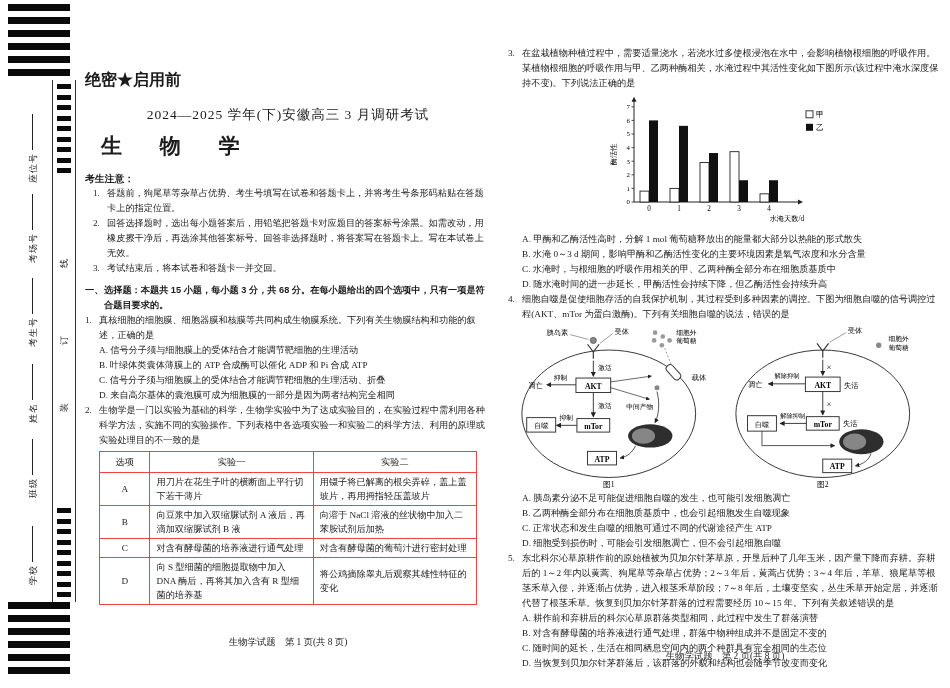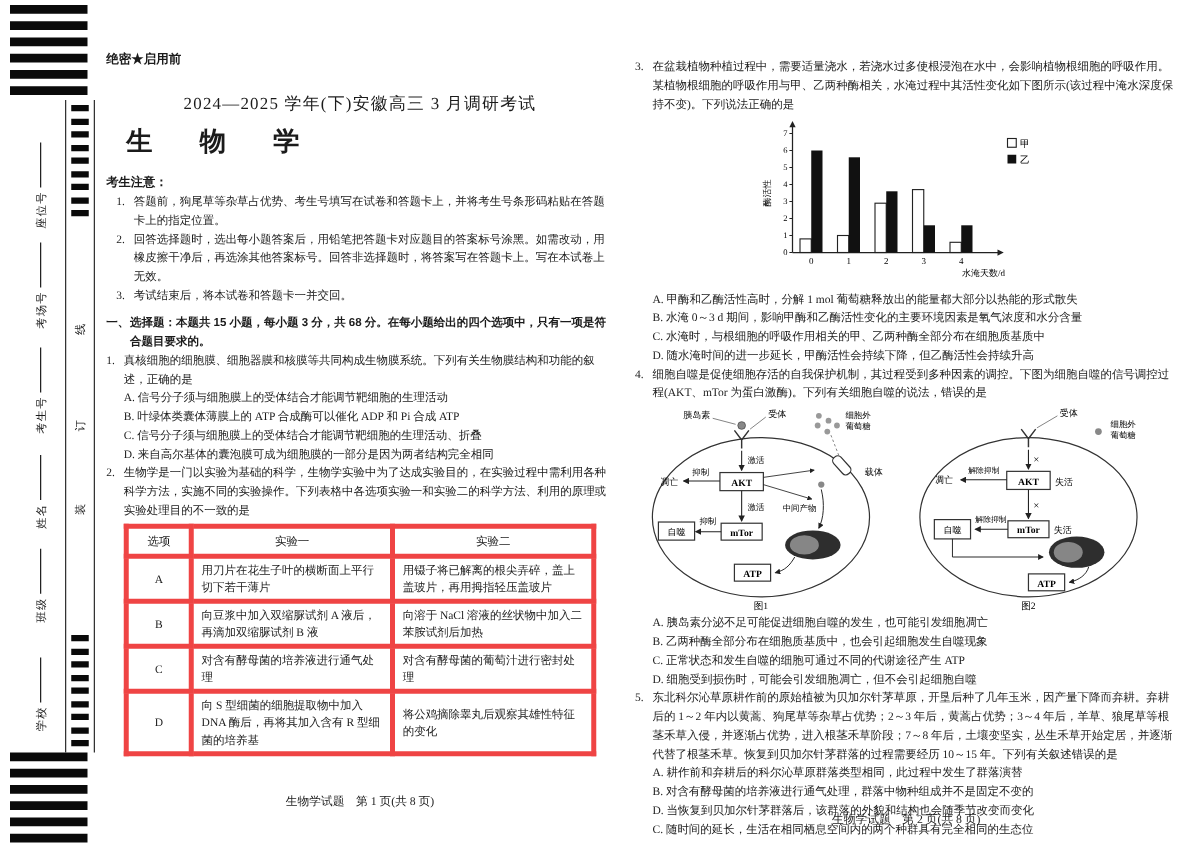--- a/index.html
+++ b/index.html
@@ -18,36 +18,36 @@
   .vfield{position:absolute;left:27px;transform-origin:0 0;transform:rotate(-90deg);
           white-space:nowrap;font-size:9px;letter-spacing:1px;}
   .fline{display:inline-block;width:36px;height:1px;border-bottom:1px solid #222;
          vertical-align:3px;margin-left:3px;}
   .vchar{position:absolute;left:58px;transform-origin:0 0;transform:rotate(-90deg);
          font-size:9px;}
   
   .page{position:absolute;top:0;height:688px;font-size:9.2px;line-height:15px;}
   .page1{left:85px;width:406px;}
   .page2{left:508px;width:434px;}
-  .classified{margin-top:40px;font-weight:bold;font-size:10px;
+  .classified{margin-top:72px;font-weight:bold;font-size:16px;
               font-family:Liberation Serif, serif;}
   .exam-title{text-align:center;font-size:13.5px;margin-top:20px;letter-spacing:1px;}
   .subject{font-size:21px;font-weight:bold;letter-spacing:16px;
            text-indent:16px;margin-top:16px;font-family:"Liberation Sans","DejaVu Sans",sans-serif;}
   .notice-title{font-weight:bold;font-size:9.8px;margin-top:18px;
                 font-family:"Liberation Sans","DejaVu Sans",sans-serif;}
   .hang{display:grid;grid-template-columns:14px 1fr;}
   .notices{margin-left:8px;}
   .section-head{margin-top:4px;font-weight:bold;
                 font-family:"Liberation Sans","DejaVu Sans",sans-serif;}
   .q{margin-top:0;}
   .opt{padding-left:0;}
   
   table.exp{border-collapse:collapse;margin:3px 0 0 14px;width:378px;font-size:9.2px;line-height:14px;}
-  table.exp th,table.exp td{border:4px solid #ef4444;padding:2px 6px;font-weight:normal;}
+  table.exp th,table.exp td{border:1px solid #ef4444;padding:2px 6px;font-weight:normal;}
   table.exp th{text-align:center;padding:3px 6px;}
   td.optcol{text-align:center;width:40px;}
   .pfooter{position:absolute;left:0;width:100%;text-align:center;font-size:9.4px;}
   .f1{bottom:38px;} .f2{bottom:24px;}
   
   .chartwrap{margin:1px 0 1px 96px;}
   .figrow{display:flex;gap:6px;margin:2px 0 1px 4px;}
   svg text{font-family:"Liberation Serif","DejaVu Serif",serif;}
 </style>
 </head>
@@ -367,20 +367,20 @@
         <div class="opt">D. 细胞受到损伤时，可能会引发细胞凋亡，但不会引起细胞自噬</div>
       </div>
     </div>
 
     <div class="hang q">
       <span>5.</span>
       <div>
         <div>东北科尔沁草原耕作前的原始植被为贝加尔针茅草原，开垦后种了几年玉米，因产量下降而弃耕。弃耕后的 1～2 年内以黄蒿、狗尾草等杂草占优势；2～3 年后，黄蒿占优势；3～4 年后，羊草、狼尾草等根茎禾草入侵，并逐渐占优势，进入根茎禾草阶段；7～8 年后，土壤变坚实，丛生禾草开始定居，并逐渐代替了根茎禾草。恢复到贝加尔针茅群落的过程需要经历 10～15 年。下列有关叙述错误的是</div>
         <div class="opt">A. 耕作前和弃耕后的科尔沁草原群落类型相同，此过程中发生了群落演替</div>
         <div class="opt">B. 对含有酵母菌的培养液进行通气处理，群落中物种组成并不是固定不变的</div>
+        <div class="opt">C. 随时间的延长，生活在相同栖息空间内的两个种群具有完全相同的生态位</div>
         <div class="opt">D. 当恢复到贝加尔针茅群落后，该群落的外貌和结构也会随季节改变而变化</div>
-        <div class="opt">C. 随时间的延长，生活在相同栖息空间内的两个种群具有完全相同的生态位</div>
       </div>
     </div>
 
     <div class="pfooter f2">生物学试题　第 2 页(共 8 页)</div>
   </main>
 </div>
 
 </body></html>

